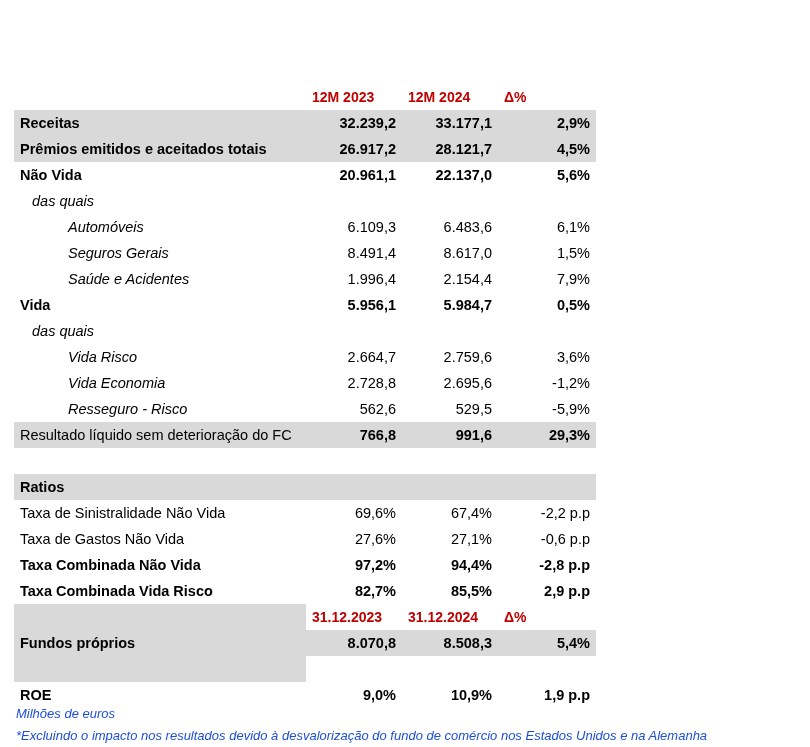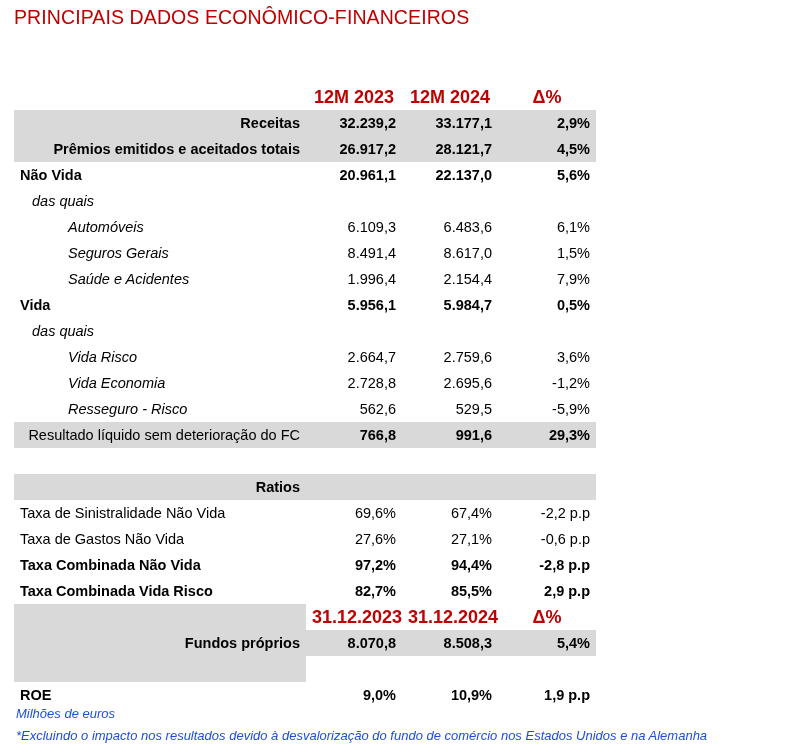--- a/index.html
+++ b/index.html
@@ -47,29 +47,29 @@
   table.fin td, table.fin th {
     padding: 0 6px;
     height: 26px;
     vertical-align: middle;
     box-sizing: border-box;
     border: none;
   }
   .hdr td {
     color: #c00000;
     font-weight: bold;
-    text-align: center;
+    text-align: left;
     height: 28px;
-    font-size: 18px;
+    font-size: 14px;
   }
   .num { text-align: right; font-variant-numeric: tabular-nums; }
   .lbl { text-align: left; }
   .bold { font-weight: bold; }
   .ital { font-style: italic; }
-  .shade td { background: #d9d9d9; text-align: right; }
+  .shade td { background: #d9d9d9; }
   .indent1 { padding-left: 18px !important; }
   .indent2 { padding-left: 54px !important; }
   .rule-top td { border-top: 1px solid #000000; }
   .rule-bot td { border-bottom: 1px solid #000000; }
   .spacer td { height: 13px; }
   .spacer-sm td { height: 10px; }
   .note {
     position: absolute;
     left: 16px;
     font-style: italic;
@@ -79,21 +79,20 @@
   }
   .note1 { top: 706px; }
   .note2 { top: 728px; }
   .ratios-label { font-weight: bold; }
 </style>
 </head>
 <body>
 
 <div class="page">
 
-  <div class="title">PRINCIPAIS DADOS ECONÔMICO-FINANCEIROS</div>
 
   <table class="fin">
     <colgroup>
       <col class="c1">
         <col class="c2">
         <col class="c3">
         <col class="c4">
     </colgroup>
     <tbody>
       <tr class="hdr">

